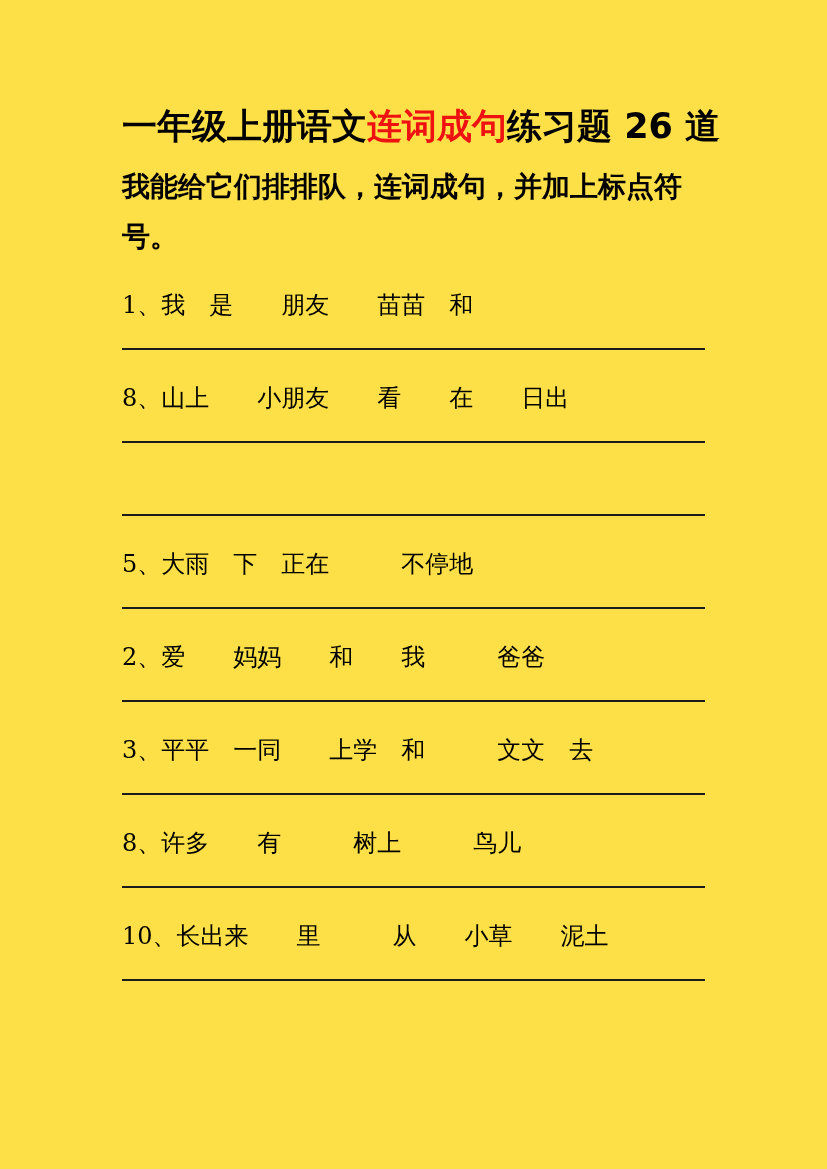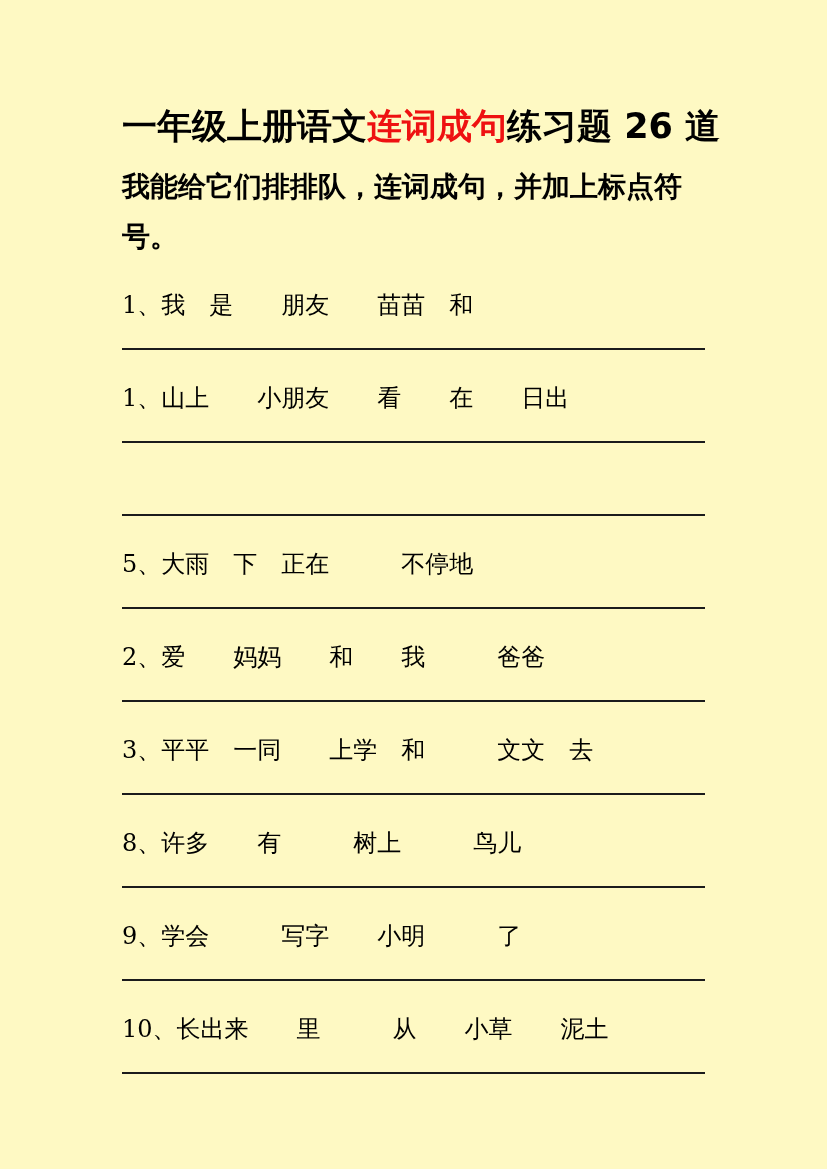--- a/index.html
+++ b/index.html
@@ -4,21 +4,21 @@
 <style>
   html, body {
     margin: 0;
     padding: 0;
     background: #ffffff;
   }
   .screen {
     position: relative;
     width: 827px;
     height: 1169px;
-    background: #fef9c3;
+    background: #fde047;
     overflow: hidden;
     font-family: "DejaVu Sans", "Liberation Sans", sans-serif;
     color: #000000;
     text-decoration: underline;
   }
   .doc-title {
     position: absolute;
     left: 122px;
     top: 102px;
     width: 595px;
@@ -86,21 +86,21 @@
     <div>我能给它们排排队，连词成句，并加上标点符</div>
     <div>号。</div>
   </div>
 
   <div class="items">
     <div class="row">
       <div class="words">1、我　是　　朋友　　苗苗　和</div>
       <div class="blank"></div>
     </div>
     <div class="row">
-      <div class="words">1、山上　　小朋友　　看　　在　　日出</div>
+      <div class="words">8、山上　　小朋友　　看　　在　　日出</div>
       <div class="blank"></div>
     </div>
     <div class="row">
       <div class="blank"></div>
     </div>
     <div class="row">
       <div class="words">5、大雨　下　正在　　　不停地</div>
       <div class="blank"></div>
     </div>
     <div class="row">
@@ -109,22 +109,18 @@
     </div>
     <div class="row">
       <div class="words">3、平平　一同　　上学　和　　　文文　去</div>
       <div class="blank"></div>
     </div>
     <div class="row">
       <div class="words">8、许多　　有　　　树上　　　鸟儿</div>
       <div class="blank"></div>
     </div>
     <div class="row">
-      <div class="words">9、学会　　　写字　　小明　　　了</div>
-      <div class="blank"></div>
-    </div>
-    <div class="row">
       <div class="words">10、长出来　　里　　　从　　小草　　泥土</div>
       <div class="blank"></div>
     </div>
   </div>
 
 </div>
 
 </body></html>

